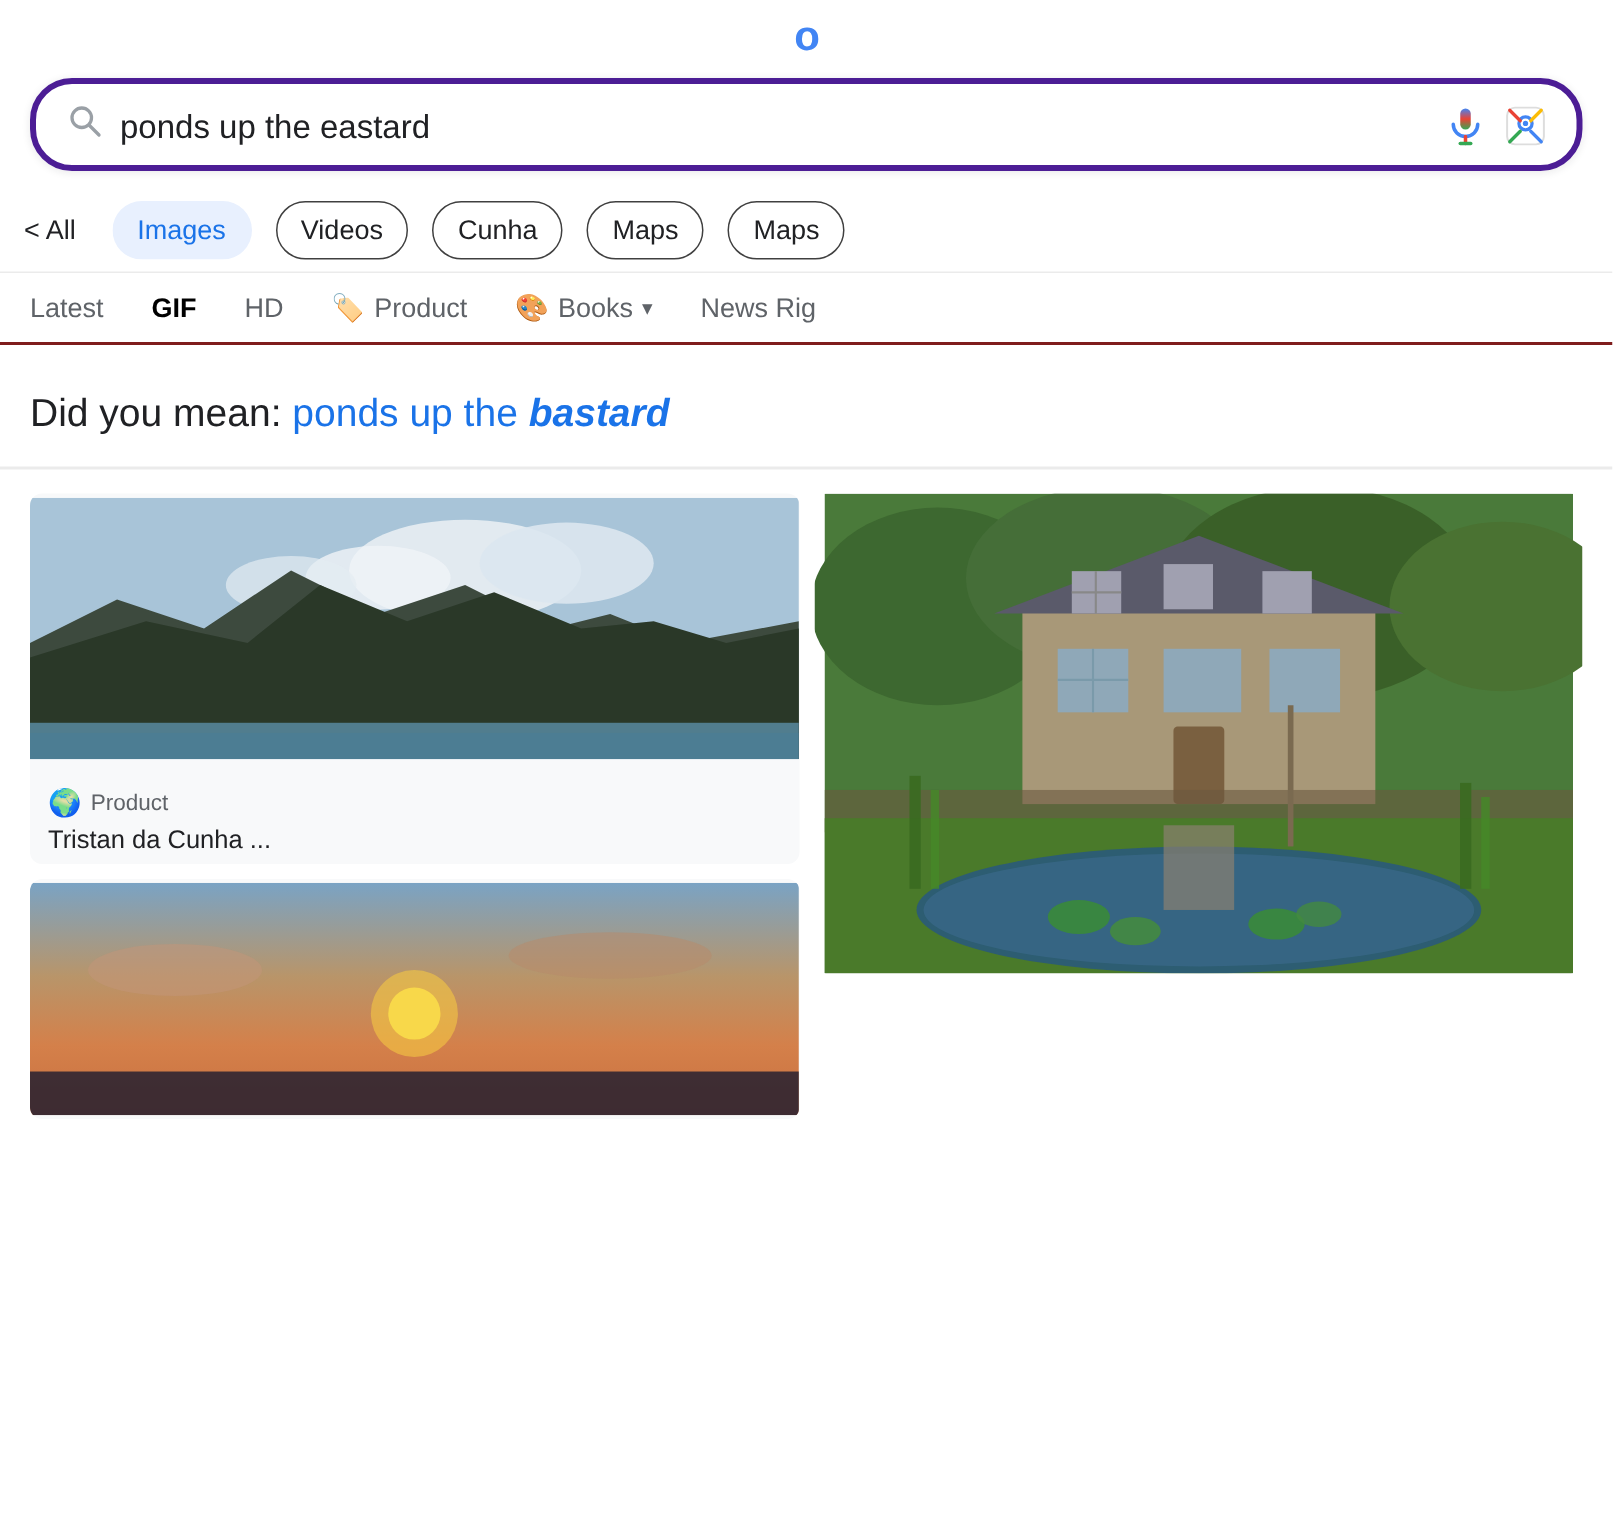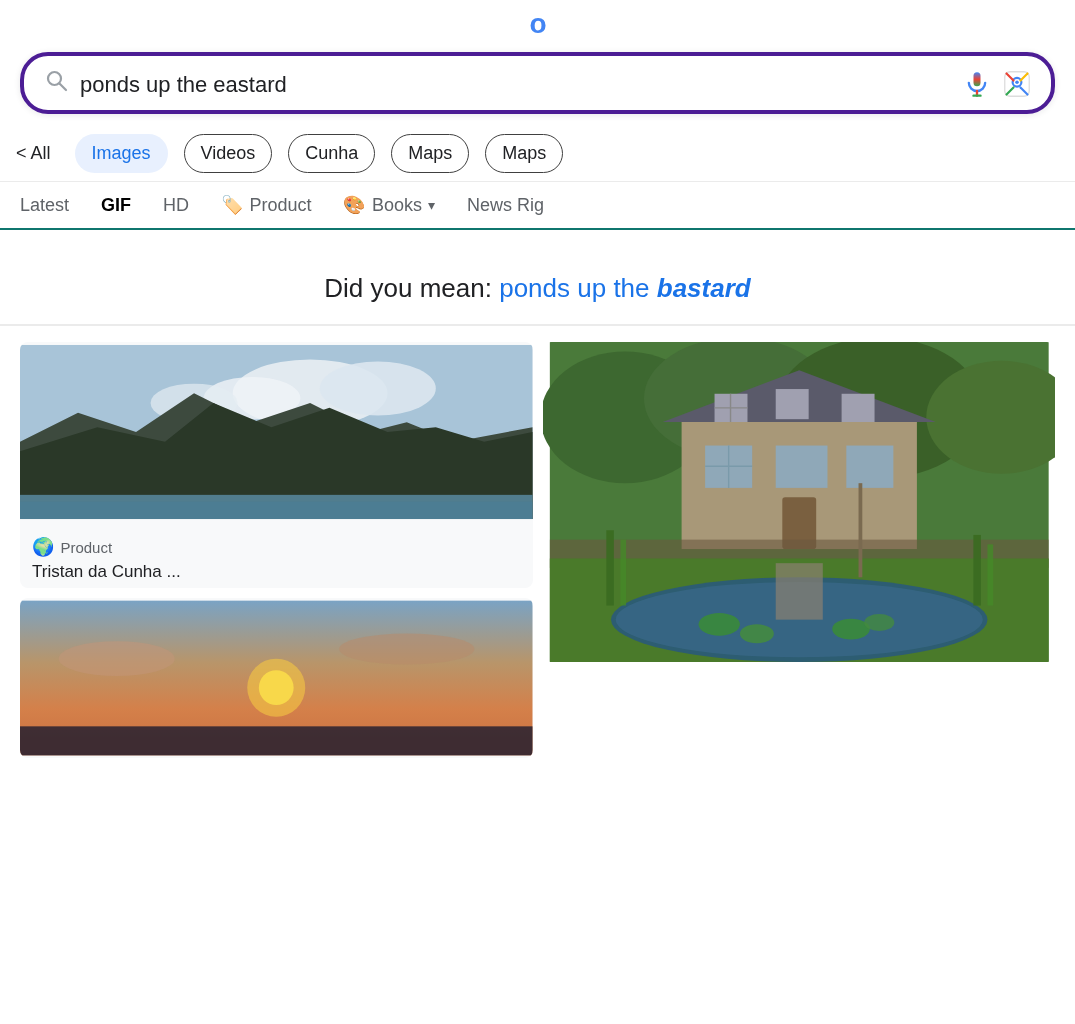--- a/index.html
+++ b/index.html
@@ -99,21 +99,21 @@
       background: #ebebeb;
       margin: 0;
     }
 
     
     .filter-bar {
       display: flex;
       align-items: center;
       gap: 32px;
       padding: 12px 20px;
-      border-bottom: 2px solid #0f766e;
+      border-bottom: 2px solid #7f1d1d;
       font-size: 18px;
     }
     .filter-bar-item {
       cursor: pointer;
       color: #5f6368;
       display: flex;
       align-items: center;
       gap: 6px;
       white-space: nowrap;
     }
@@ -123,25 +123,24 @@
     }
     .filter-bar-item .dropdown-arrow {
       font-size: 14px;
     }
     .filter-bar-item .icon-label {
       font-size: 18px;
     }
 
     
     .did-you-mean {
-      padding: 43px 20px 20px;
+      padding: 30px 20px 20px;
       font-size: 26px;
       color: #202124;
       border-bottom: 1px solid #ebebeb;
-      text-align: center;
     }
     .did-you-mean a {
       color: #1a73e8;
       text-decoration: none;
     }
     .did-you-mean a em {
       font-style: italic;
       font-weight: 700;
     }
 

